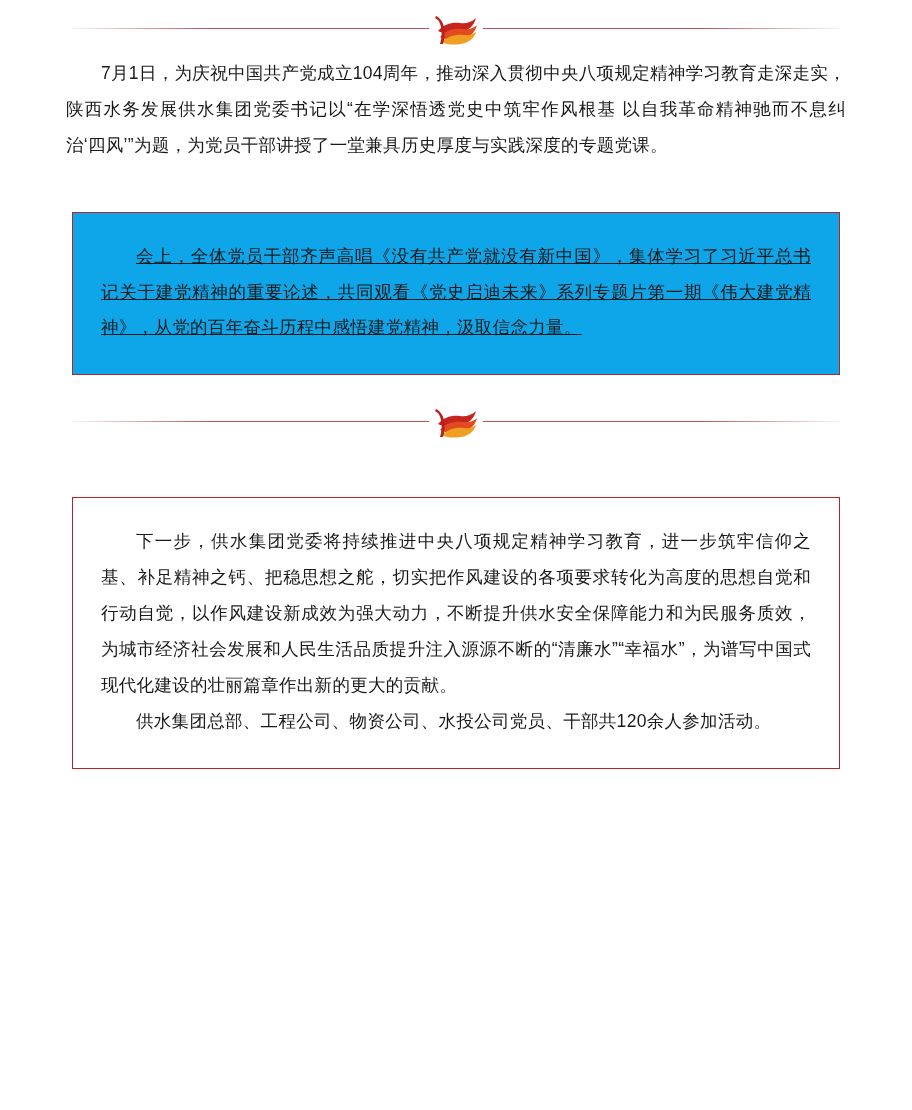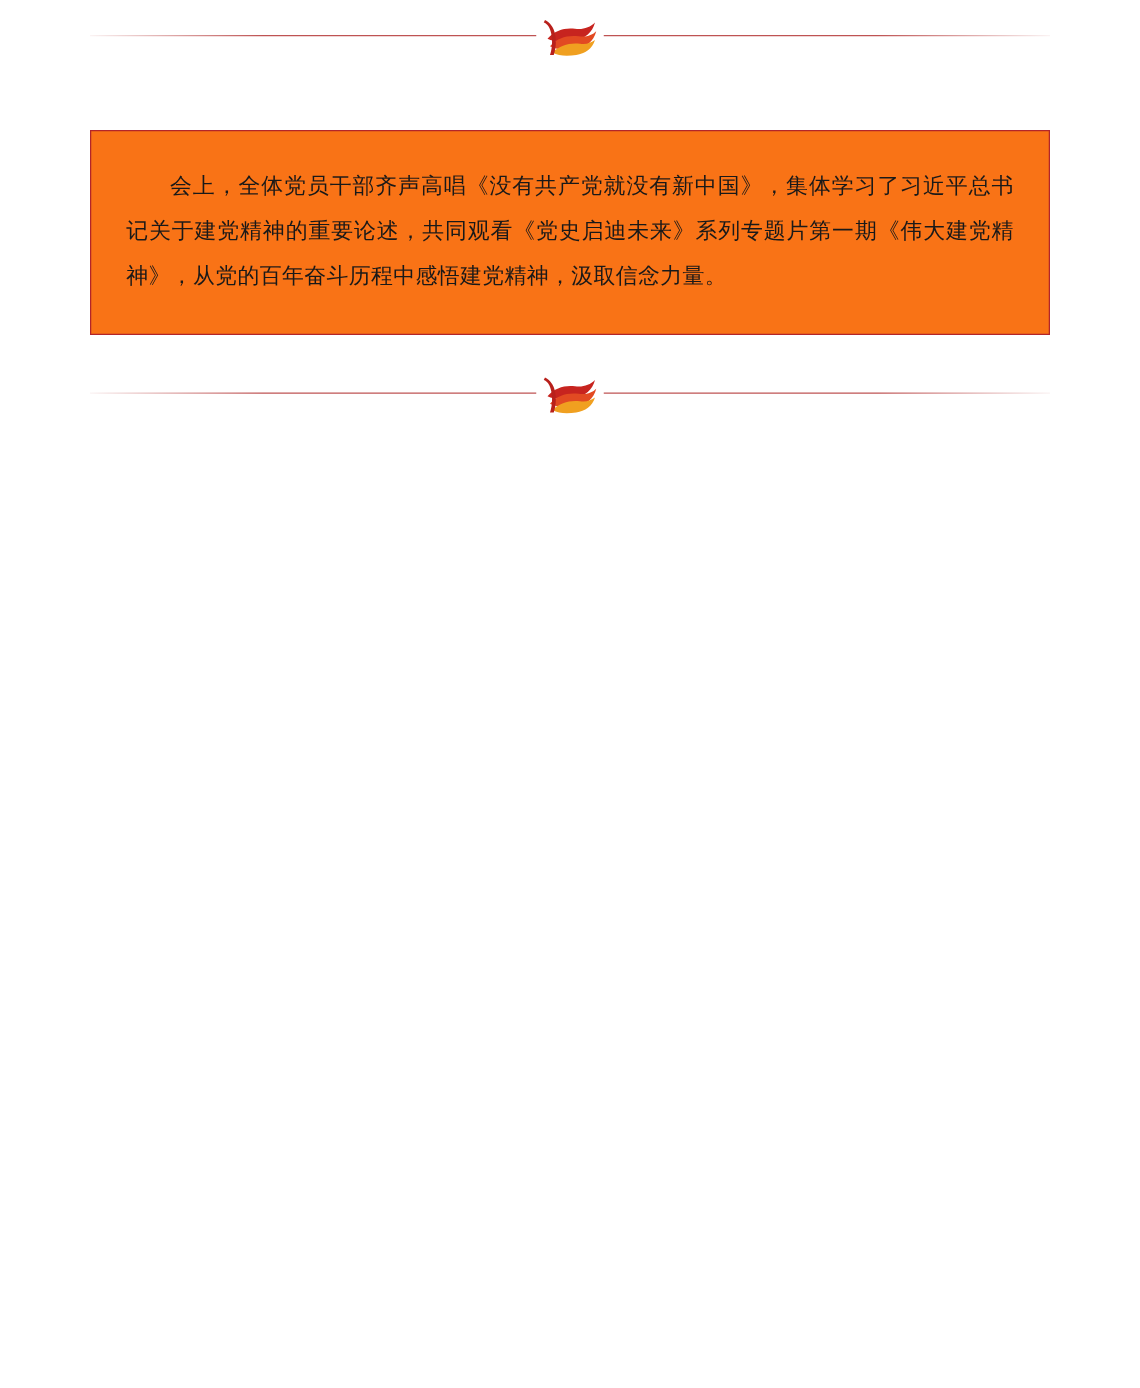--- a/index.html
+++ b/index.html
@@ -71,22 +71,23 @@
     box-sizing: border-box;
     padding: 26px 28px 28px 28px;
     font-size: 17.5px;
     line-height: 2.05;
     letter-spacing: 0.3px;
     color: #191919;
     text-align: justify;
     text-justify: inter-ideograph;
   }
   .block.tinted {
-    background: #f97316;
+    background: #0ea5e9;
     border-color: #b3252a;
+    text-decoration: underline;
   }
   .block p {
     margin: 0;
     text-indent: 2em;
   }
   .block p + p { margin-top: 0; }
 
   .gap-lg { height: 26px; }
   .gap-md { height: 18px; }
   .gap-sm { height: 10px; }
@@ -101,20 +102,23 @@
     <div class="ribbon">
       <svg width="48" height="40" viewBox="0 0 48 40" xmlns="http://www.w3.org/2000/svg">
         <path d="M6 23 C12 16, 20 14, 28 15 C34 16, 40 14, 44 10 C42 18, 36 23, 28 24 C20 25, 12 26, 6 23 Z" fill="#c7241f"></path>
         <path d="M8 29 C14 22, 22 20, 31 21 C37 22, 42 20, 45 17 C43 25, 37 30, 29 31 C21 32, 13 32, 8 29 Z" fill="#e24a22"></path>
         <path d="M10 34 C16 28, 24 26, 32 27 C37 28, 41 26, 44 24 C42 31, 36 35, 29 36 C22 37, 15 37, 10 34 Z" fill="#f0a020"></path>
         <path d="M4 8 C8 10, 11 14, 12 19 C13 24, 13 30, 11 36 L8 36 C10 30, 10 24, 9 19 C8 14, 6 11, 3 10 Z" fill="#b8201b"></path>
       </svg>
     </div>
   </div>
 
+  <div class="body-text">
+    <p>7月1日，为庆祝中国共产党成立104周年，推动深入贯彻中央八项规定精神学习教育走深走实，陕西水务发展供水集团党委书记以“在学深悟透党史中筑牢作风根基 以自我革命精神驰而不息纠治‘四风’”为题，为党员干部讲授了一堂兼具历史厚度与实践深度的专题党课。</p>
+  </div>
 
   <div class="gap-lg"></div>
 
   <div class="block tinted">
     <p>会上，全体党员干部齐声高唱《没有共产党就没有新中国》，集体学习了习近平总书记关于建党精神的重要论述，共同观看《党史启迪未来》系列专题片第一期《伟大建党精神》，从党的百年奋斗历程中感悟建党精神，汲取信念力量。</p>
   </div>
 
   <div class="gap-md"></div>
 
   <div class="divider">
@@ -125,16 +129,20 @@
         <path d="M8 29 C14 22, 22 20, 31 21 C37 22, 42 20, 45 17 C43 25, 37 30, 29 31 C21 32, 13 32, 8 29 Z" fill="#e24a22"></path>
         <path d="M10 34 C16 28, 24 26, 32 27 C37 28, 41 26, 44 24 C42 31, 36 35, 29 36 C22 37, 15 37, 10 34 Z" fill="#f0a020"></path>
         <path d="M4 8 C8 10, 11 14, 12 19 C13 24, 13 30, 11 36 L8 36 C10 30, 10 24, 9 19 C8 14, 6 11, 3 10 Z" fill="#b8201b"></path>
       </svg>
     </div>
   </div>
 
 
   <div class="gap-lg"></div>
 
+  <div class="block">
+    <p>下一步，供水集团党委将持续推进中央八项规定精神学习教育，进一步筑牢信仰之基、补足精神之钙、把稳思想之舵，切实把作风建设的各项要求转化为高度的思想自觉和行动自觉，以作风建设新成效为强大动力，不断提升供水安全保障能力和为民服务质效，为城市经济社会发展和人民生活品质提升注入源源不断的“清廉水”“幸福水”，为谱写中国式现代化建设的壮丽篇章作出新的更大的贡献。</p>
+    <p>供水集团总部、工程公司、物资公司、水投公司党员、干部共120余人参加活动。</p>
+  </div>
 
   <div class="gap-sm"></div>
 
 </div>
 
 </body></html>

